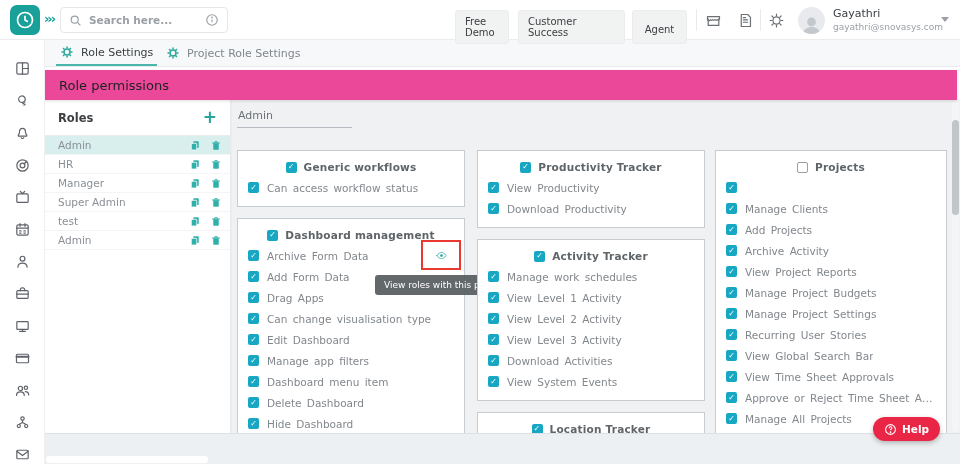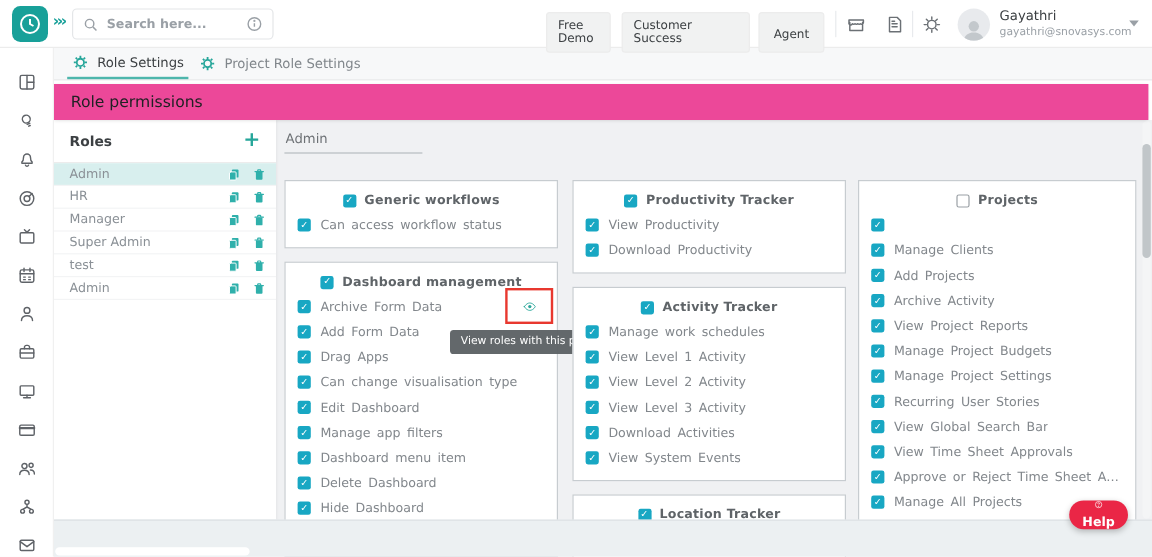--- a/index.html
+++ b/index.html
@@ -70,21 +70,21 @@
   
   .vtrack { position:absolute; right:1px; top:101px; width:7px; height:331px; background:#f4f5f6; border-radius:4px; z-index:4; }
   .vthumb { position:absolute; right:1px; top:120px; width:7px; height:95px; background:#c1c6c9; border-radius:4px; z-index:5; cursor:pointer; }
   .htrack { position:absolute; left:46px; top:456px; width:162px; height:7px; background:#fff; border-radius:4px; z-index:6; }
 
   
   .bottombar { position:absolute; left:45px; top:433px; width:915px; height:31px; background:#ecf0f2; border-top:1px solid #dde1e4; z-index:5; }
   .btn { position:absolute; top:8px; height:22px; display:flex; align-items:center; justify-content:center; gap:6px; font-size:10.5px; border-radius:3px; cursor:pointer; padding:0 12px; }
   .btn-save { right:144px; background:#4cbaa4; color:#fff; border:1px solid #44ad98; }
   .btn-reset { right:82px; background:#fff; color:#3c4043; border:1px solid #dadee1; }
-  .help-btn { position:absolute; right:20px; top:417px; height:24px; background:#ea2646; color:#fff; border-radius:13px; display:flex; align-items:center; gap:5px; padding:0 11px; font-size:10.5px; font-weight:bold; box-shadow:0 2px 5px rgba(0,0,0,.25); z-index:6; cursor:pointer;flex-direction:column; }
+  .help-btn { position:absolute; right:20px; top:417px; height:24px; background:#ea2646; color:#fff; border-radius:13px; display:flex; align-items:center; gap:5px; padding:0 11px; font-size:10.5px; font-weight:bold; box-shadow:0 2px 5px rgba(0,0,0,.25); z-index:6; cursor:pointer; }
 </style>
 </head>
 <body>
 
 <div class="topbar">
   <div class="logo">
     <svg width="20" height="20" viewBox="0 0 24 24" fill="none" stroke="#fff" stroke-width="2">
         <circle cx="12" cy="12" r="9"></circle>
         <path d="M12 7 v5 l3.5 2"></path>
       </svg>

